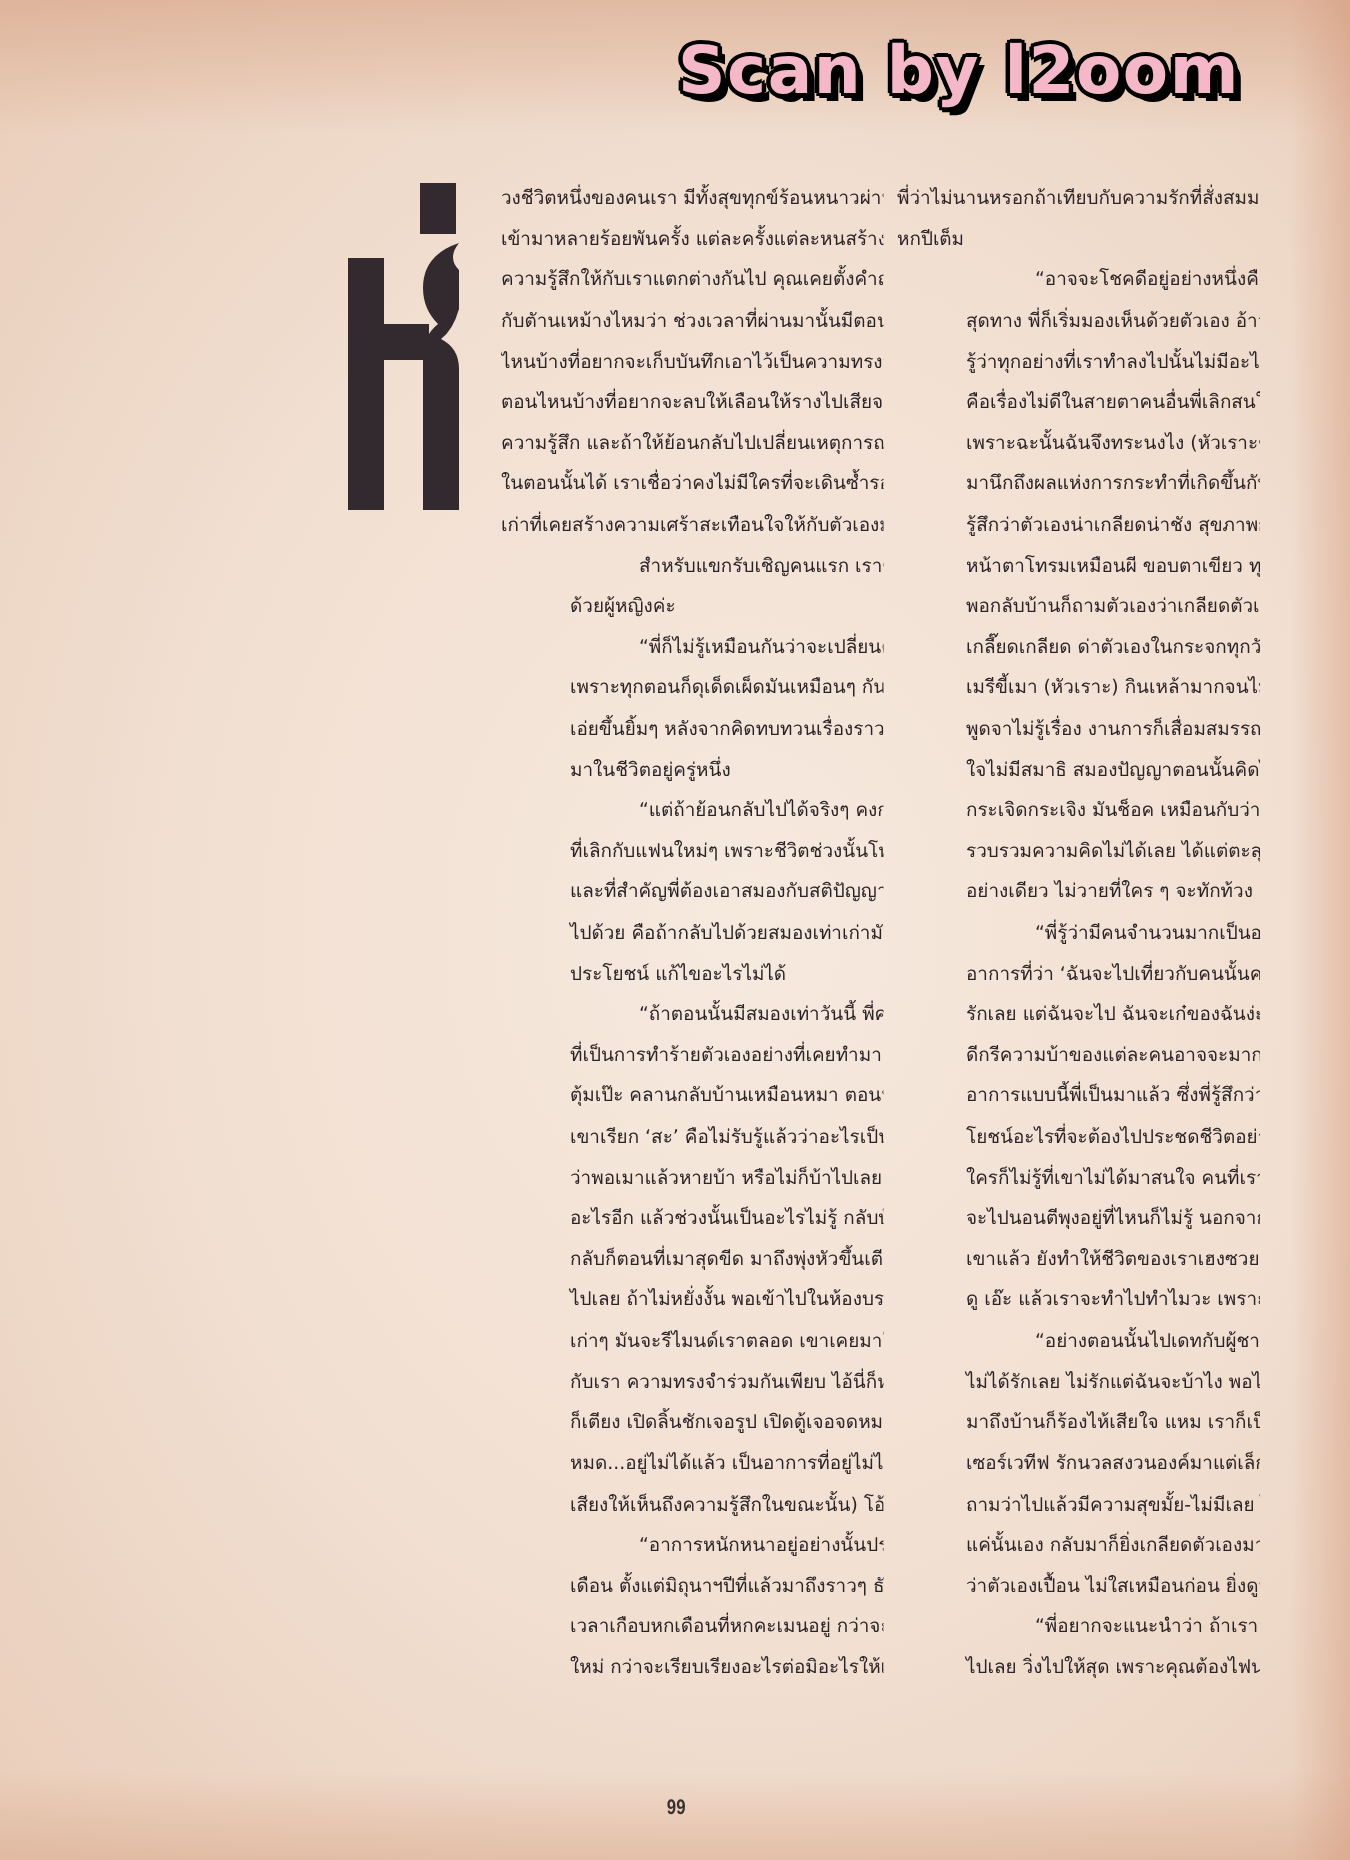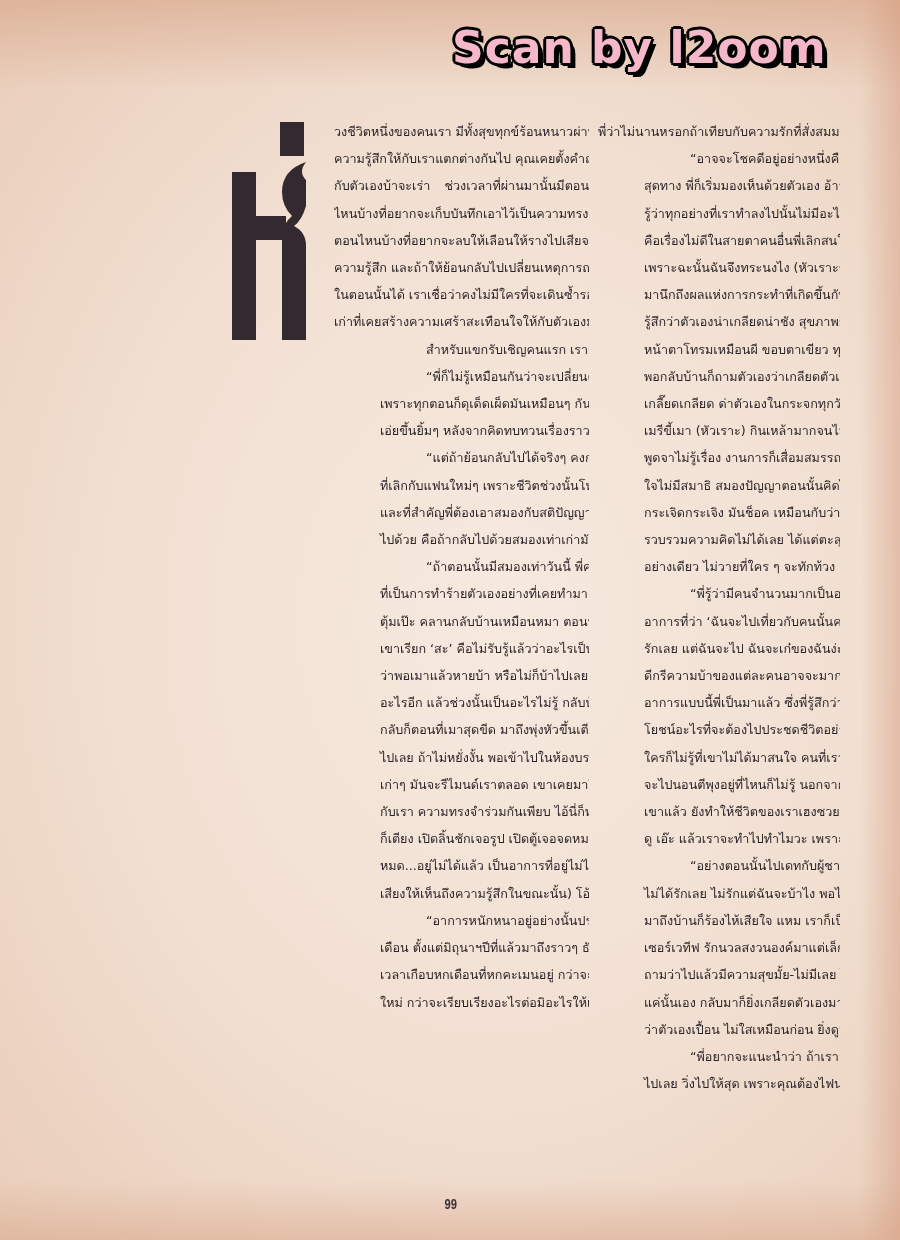--- a/index.html
+++ b/index.html
@@ -65,41 +65,45 @@
     <rect x="48" y="2" width="24" height="34" fill="#332a30"></rect>
     <rect x="0" y="52" width="24" height="168" fill="#332a30"></rect>
     <rect x="20" y="96" width="34" height="24" fill="#332a30"></rect>
     <path d="M50 220 L50 118 Q50 104 60 96 Q50 86 50 72 Q50 50 74 42 Q66 52 74 60 L74 86 Q70 100 62 106 Q74 112 74 126 L74 220 Z" fill="#332a30"></path>
   </svg>
 </div>
 
 <div class="column col-left" id="col0">
     <div class="p">
       <span class="line">วงชีวิตหนึ่งของคนเรา  มีทั้งสุขทุกข์ร้อนหนาวผ่าน</span>
+      <span class="line">เข้ามาหลายร้อยพันครั้ง  แต่ละครั้งแต่ละหนสร้าง</span>
       <span class="line">ความรู้สึกให้กับเราแตกต่างกันไป  คุณเคยตั้งคำถาม</span>
-      <span class="line">กับตัวเองบ้าจะเร่า  ช่วงเวลาที่ผ่านมานั้นมีตอน</span>
+      <span class="line">กับตัานเหม้างไหมว่า  ช่วงเวลาที่ผ่านมานั้นมีตอน</span>
       <span class="line">ไหนบ้างที่อยากจะเก็บบันทึกเอาไว้เป็นความทรงจำที่ดี</span>
       <span class="line">ตอนไหนบ้างที่อยากจะลบให้เลือนให้รางไปเสียจาก</span>
       <span class="line">ความรู้สึก  และถ้าให้ย้อนกลับไปเปลี่ยนเหตุการณ์</span>
       <span class="line">ในตอนนั้นได้  เราเชื่อว่าคงไม่มีใครที่จะเดินซ้ำรอย</span>
       <span class="line">เก่าที่เคยสร้างความเศร้าสะเทือนใจให้กับตัวเองมา</span>
     </div>
     <div class="p indent">
       <span class="line" style="padding-left: 46px;">สำหรับแขกรับเชิญคนแรก  เราขอประเดิม</span>
+      <span class="line last">ด้วยผู้หญิงค่ะ</span>
     </div>
     <div class="p indent">
       <span class="line" style="padding-left: 46px;">“พี่ก็ไม่รู้เหมือนกันว่าจะเปลี่ยนตอนไหน</span>
       <span class="line">เพราะทุกตอนก็ดุเด็ดเผ็ดมันเหมือนๆ กัน”  พี่แอม</span>
       <span class="line">เอ่ยขึ้นยิ้มๆ หลังจากคิดทบทวนเรื่องราวที่ผ่านเข้า</span>
+      <span class="line last">มาในชีวิตอยู่ครู่หนึ่ง</span>
     </div>
     <div class="p indent">
       <span class="line" style="padding-left: 46px;">“แต่ถ้าย้อนกลับไปได้จริงๆ คงกลับไปตอน</span>
       <span class="line">ที่เลิกกับแฟนใหม่ๆ เพราะชีวิตช่วงนั้นโหลยโท่ยมาก</span>
       <span class="line">และที่สำคัญพี่ต้องเอาสมองกับสติปัญญาของตอนนี้</span>
       <span class="line">ไปด้วย  คือถ้ากลับไปด้วยสมองเท่าเก่ามันก็ไม่มี</span>
+      <span class="line last">ประโยชน์ แก้ไขอะไรไม่ได้</span>
     </div>
     <div class="p indent">
       <span class="line" style="padding-left: 46px;">“ถ้าตอนนั้นมีสมองเท่าวันนี้  พี่คงไม่ทำอะไร</span>
       <span class="line">ที่เป็นการทำร้ายตัวเองอย่างที่เคยทำมา   เมาเละ</span>
       <span class="line">ตุ้มเป๊ะ คลานกลับบ้านเหมือนหมา ตอนนั้นมันสะใจ</span>
       <span class="line">เขาเรียก ‘สะ’  คือไม่รับรู้แล้วว่าอะไรเป็นยังไง  รู้แต่</span>
       <span class="line">ว่าพอเมาแล้วหายบ้า หรือไม่ก็บ้าไปเลย ไม่ต้องรู้เรื่อง</span>
       <span class="line">อะไรอีก แล้วช่วงนั้นเป็นอะไรไม่รู้ กลับบ้านไม่ได้ จะ</span>
       <span class="line">กลับก็ตอนที่เมาสุดขีด มาถึงพุ่งหัวขึ้นเตียงแล้วก็ป๊อก</span>
       <span class="line">ไปเลย  ถ้าไม่หยั่งงั้น  พอเข้าไปในห้องบรรยากาศ</span>
@@ -112,20 +116,21 @@
     <div class="p indent">
       <span class="line" style="padding-left: 46px;">“อาการหนักหนาอยู่อย่างนั้นประมาณหก</span>
       <span class="line">เดือน ตั้งแต่มิถุนาฯปีที่แล้วมาถึงราวๆ ธันวาฯ พี่ใช้</span>
       <span class="line">เวลาเกือบหกเดือนที่หกคะเมนอยู่  กว่าจะลุกขึ้นมา</span>
       <span class="line last">ใหม่  กว่าจะเรียบเรียงอะไรต่อมิอะไรให้เป็นปกติได้</span>
     </div>
   </div>
 <div class="column col-right" id="col1">
     <div class="p">
       <span class="line">พี่ว่าไม่นานหรอกถ้าเทียบกับความรักที่สั่งสมมาเกือบ</span>
+      <span class="line last">หกปีเต็ม</span>
     </div>
     <div class="p indent">
       <span class="line" style="padding-left: 46px;">“อาจจะโชคดีอยู่อย่างหนึ่งคือ  พอลุยไปจน</span>
       <span class="line">สุดทาง พี่ก็เริ่มมองเห็นด้วยตัวเอง อ้าว-ทางตันนี่หว่า</span>
       <span class="line">รู้ว่าทุกอย่างที่เราทำลงไปนั้นไม่มีอะไรดีกับตัวเองเลย</span>
       <span class="line">คือเรื่องไม่ดีในสายตาคนอื่นพี่เลิกสนใจมานานแล้ว</span>
       <span class="line">เพราะฉะนั้นฉันจึงทระนงไง (หัวเราะชอบใจ) แต่พอ</span>
       <span class="line">มานึกถึงผลแห่งการกระทำที่เกิดขึ้นกับตัวเองแล้ว  พี่</span>
       <span class="line">รู้สึกว่าตัวเองน่าเกลียดน่าชัง  สุขภาพก็เลวร้าย</span>
       <span class="line">หน้าตาโทรมเหมือนผี  ขอบตาเขียว  ทุกทีที่ไปเที่ยว</span>

